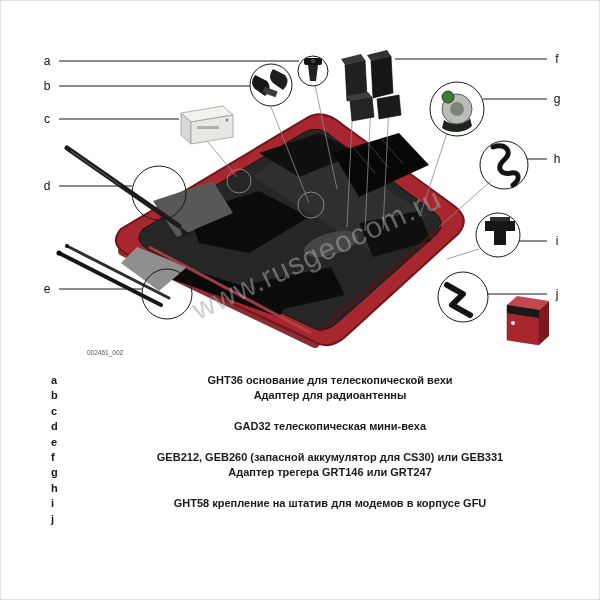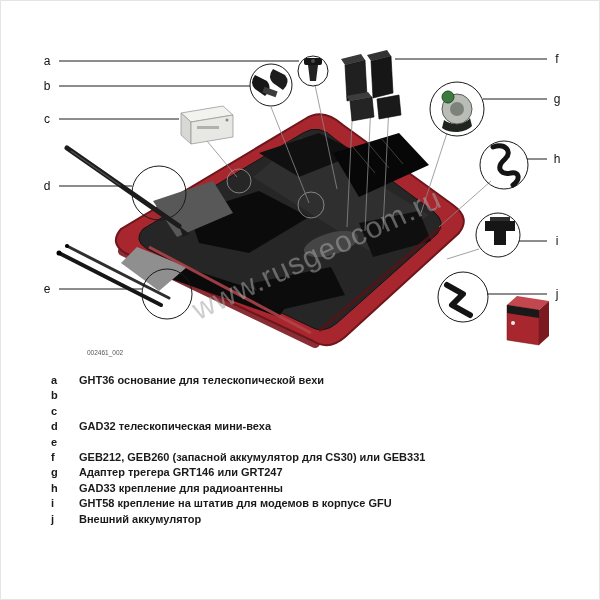--- a/index.html
+++ b/index.html
@@ -18,21 +18,21 @@
   .watermark-text{
     font-size:30px;fill:#a5a5a5;opacity:0.55;letter-spacing:1px;
     font-family:"Liberation Sans","DejaVu Sans",sans-serif;
   }
   .legend{position:absolute;left:0;top:372px;width:600px;}
   .legend-row{
     display:flex;align-items:flex-start;
     font-size:11px;line-height:15.4px;font-weight:bold;color:#1a1a1a;
   }
   .legend-letter{width:28px;padding-left:50px;flex:none;}
-  .legend-text{flex:1;padding-right:20px;}
+  .legend-text{flex:1;padding-right:20px;text-align:center;}
   .cline{stroke:#1a1a1a;stroke-width:1;fill:none;}
   .ccircle{stroke:#1a1a1a;stroke-width:1;fill:none;}
   .guide{stroke:#8a8a8a;stroke-width:0.8;fill:none;}
 </style>
 </head>
 <body>
 
 <div class="page">
 
   <div class="diagram">
@@ -198,20 +198,21 @@
     </svg>
   </div>
 
   <div class="legend">
     <div class="legend-row">
       <span class="legend-letter">a</span>
       <span class="legend-text">GHT36 основание для телескопической вехи</span>
     </div>
     <div class="legend-row">
       <span class="legend-letter">b</span>
+      <span class="legend-text">Адаптер для радиоантенны</span>
     </div>
     <div class="legend-row">
       <span class="legend-letter">c</span>
     </div>
     <div class="legend-row">
       <span class="legend-letter">d</span>
       <span class="legend-text">GAD32 телескопическая мини-веха</span>
     </div>
     <div class="legend-row">
       <span class="legend-letter">e</span>
@@ -219,25 +220,23 @@
     <div class="legend-row">
       <span class="legend-letter">f</span>
       <span class="legend-text">GEB212, GEB260 (запасной аккумулятор для CS30) или GEB331</span>
     </div>
     <div class="legend-row">
       <span class="legend-letter">g</span>
       <span class="legend-text">Адаптер трегера GRT146 или GRT247</span>
     </div>
     <div class="legend-row">
       <span class="legend-letter">h</span>
-      <span class="legend-text">GAD33 крепление для радиоантенны</span>
     </div>
     <div class="legend-row">
       <span class="legend-letter">i</span>
       <span class="legend-text">GHT58 крепление на штатив для модемов в корпусе GFU</span>
     </div>
     <div class="legend-row">
       <span class="legend-letter">j</span>
-      <span class="legend-text">Внешний аккумулятор</span>
     </div>
   </div>
 
 </div>
 
 </body></html>

